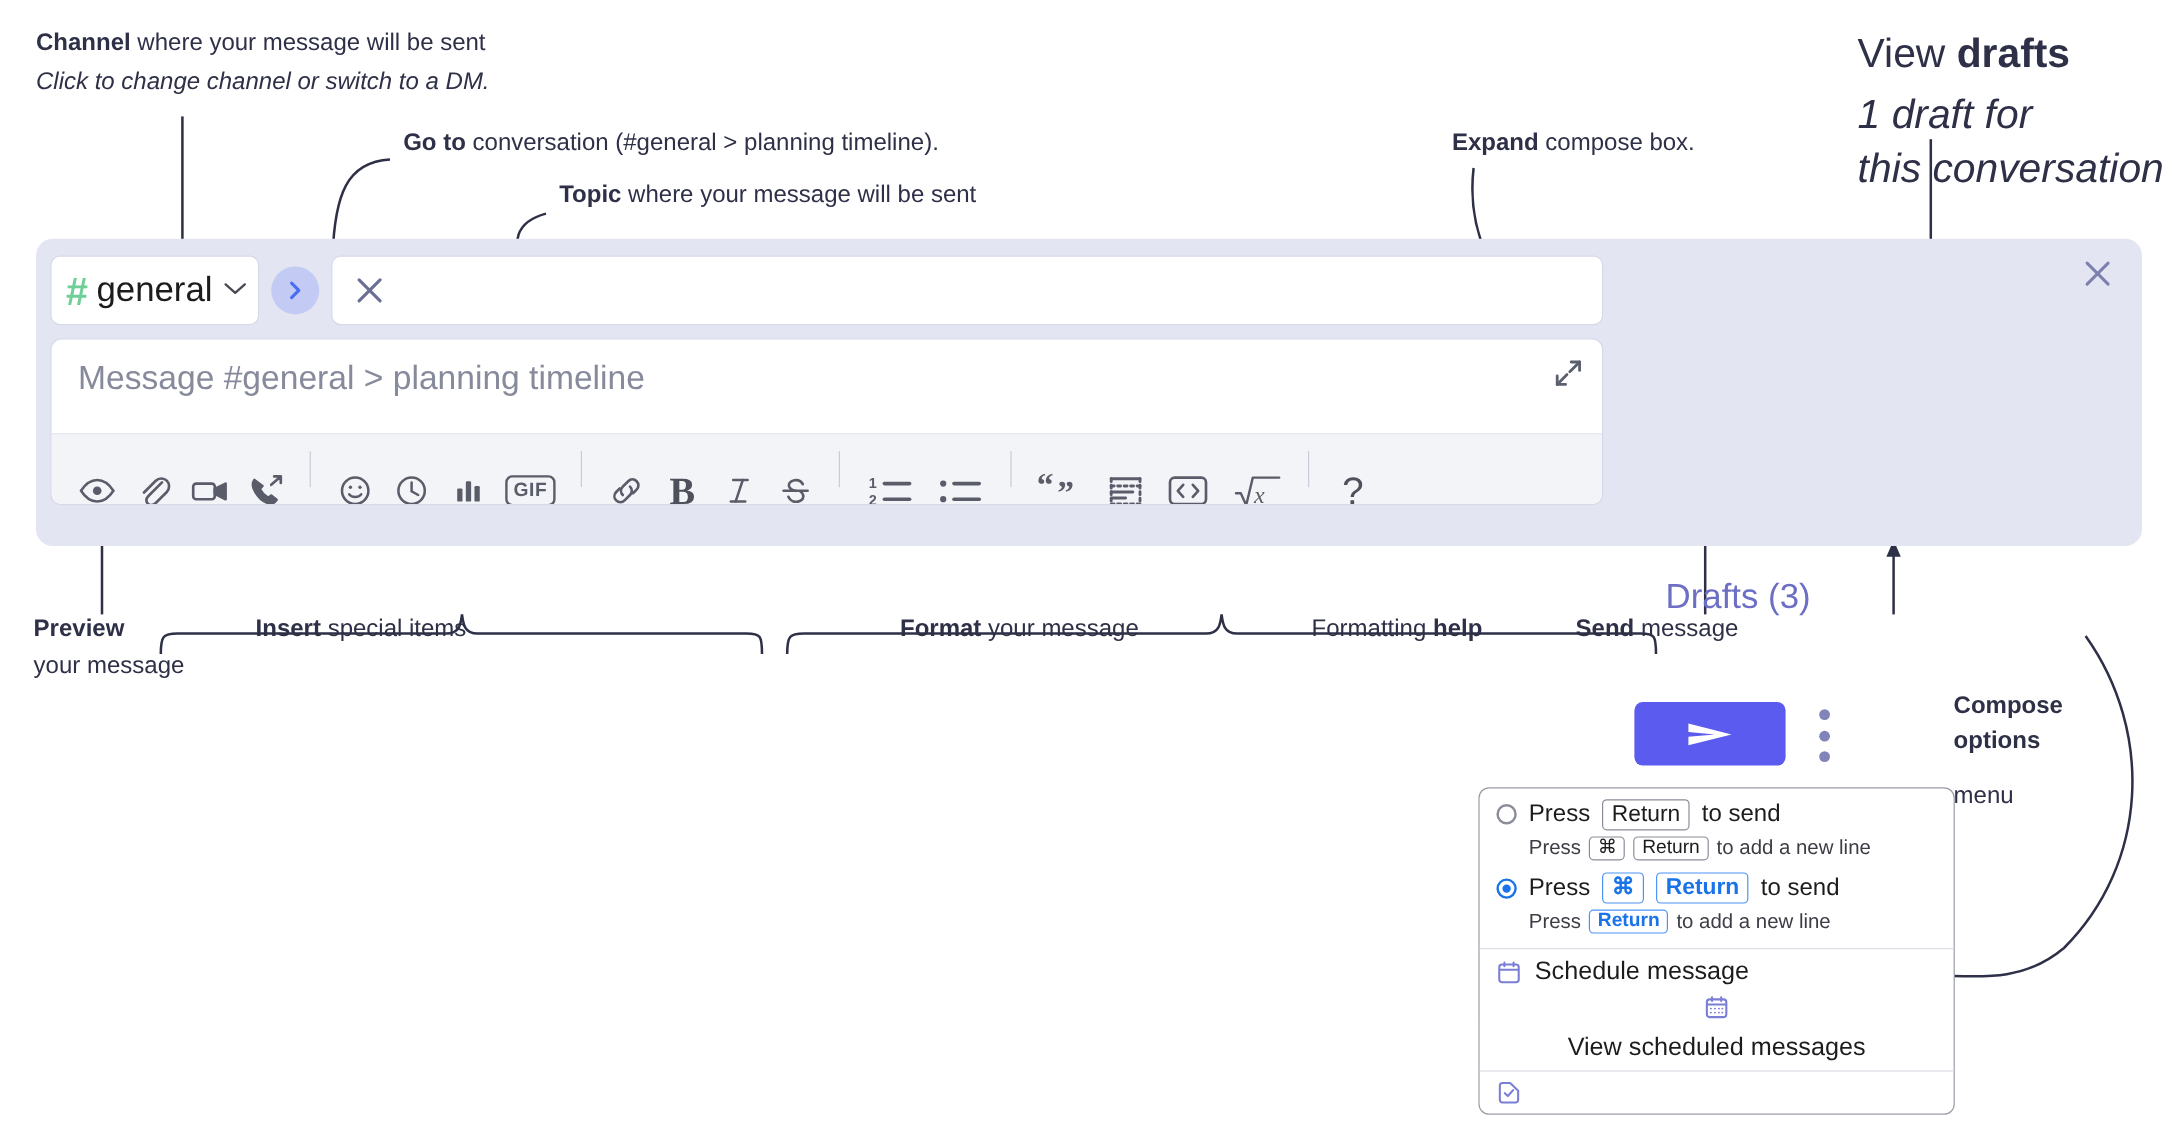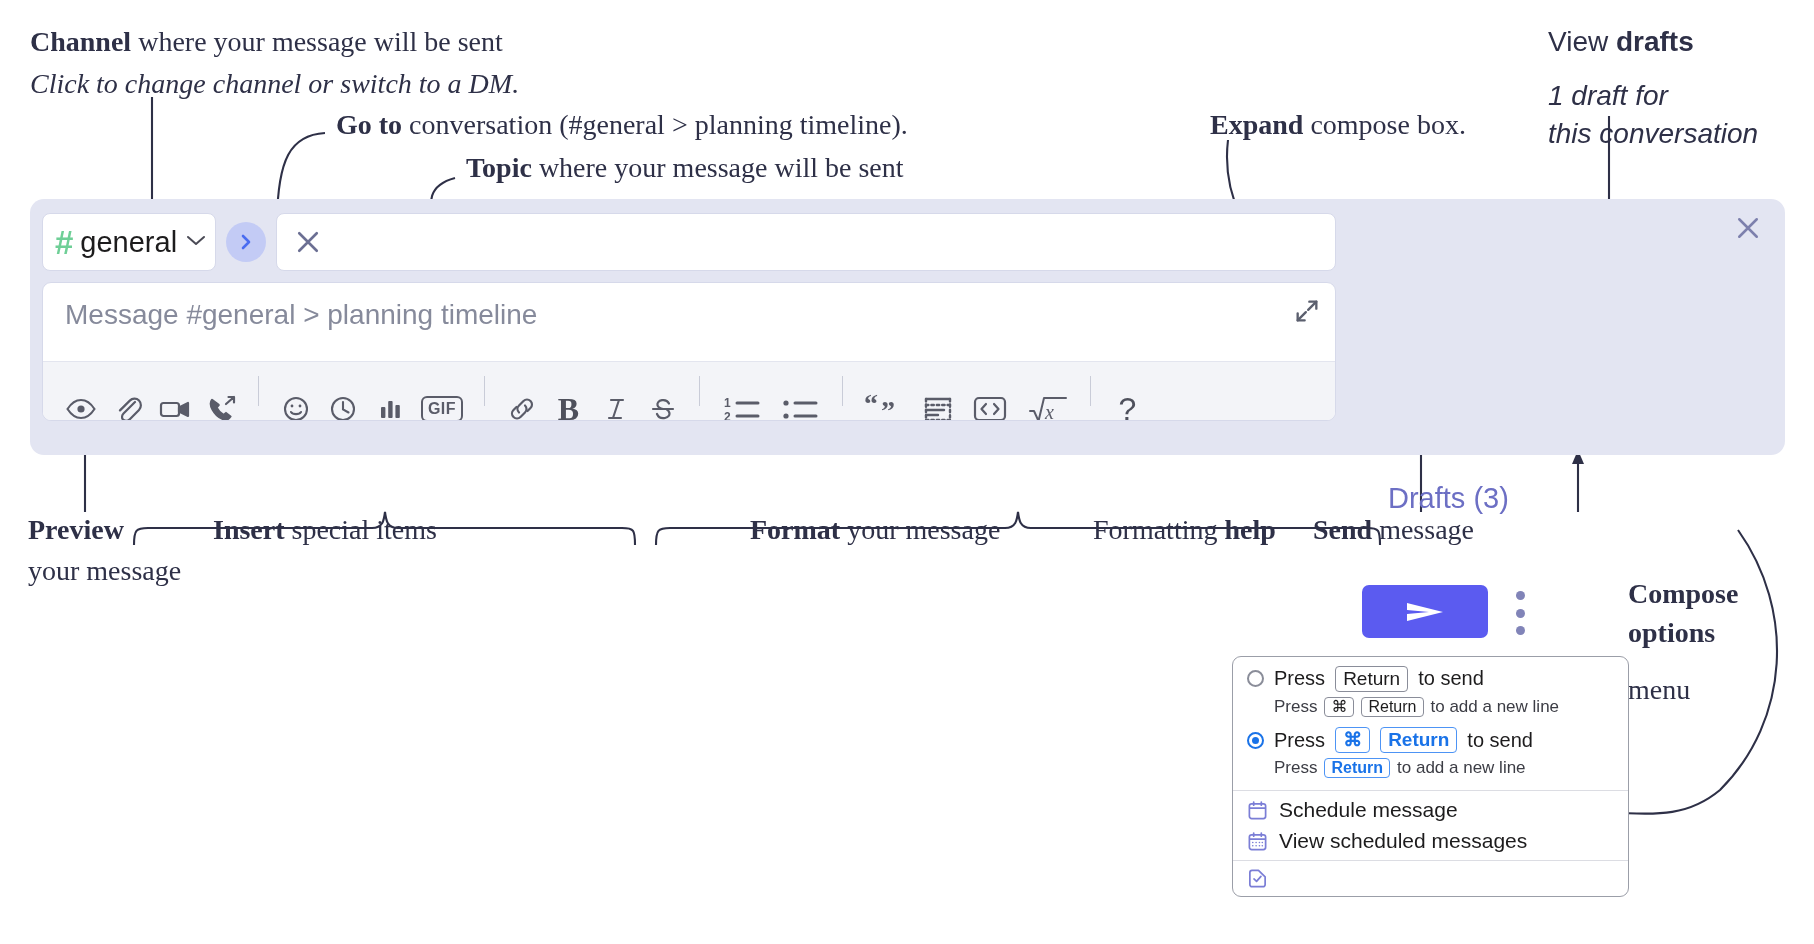--- a/index.html
+++ b/index.html
@@ -13,22 +13,22 @@
   }
   .ann{
     position:absolute;
     font-family:"Liberation Sans", sans-serif;
     color:#2e3047;
     line-height:1.28;
     white-space:nowrap;
   }
   .ann b{font-weight:700;}
   .ann i{font-style:italic;}
-  .ann-28{font-size:28px;font-family:Liberation Serif, serif;}
-  .ann-27{font-size:28px;}
+  .ann-28{font-size:20px;}
+  .ann-27{font-size:34px;}
 
   
   #lines{position:absolute;left:0;top:0;width:1814px;height:944px;pointer-events:none;}
 
   
   .compose{
     position:absolute;
     left:30px;top:199px;
     width:1755px;height:256px;
     background:#e3e5f2;
@@ -237,21 +237,21 @@
 <div class="ann ann-28" style="left:466px;top:150px;">
   <b>Topic</b><span> where your message will be sent</span>
 </div>
 
 <div class="ann ann-28" style="left:1210px;top:107px;">
   <b>Expand</b><span> compose box.</span>
 </div>
 
 <div class="ann ann-27" style="left:1548px;top:24px;">
   <div><span>View </span><b>drafts</b></div>
-  <div style="margin-top:18px;"><i>1 draft for</i></div>
+  <div style="margin-top:7px;"><i>1 draft for</i></div>
   <div style="margin-top:2px;"><i>this conversation</i></div>
 </div>
 
 <div class="ann ann-28" style="left:28px;top:512px;">
   <div><b>Preview</b></div>
   <div style="margin-top:5px;"><span>your message</span></div>
 </div>
 
 <div class="ann ann-28" style="left:213px;top:512px;">
   <b>Insert</b><span> special items</span>
@@ -532,21 +532,21 @@
     <span class="pico">
       <svg width="21" height="21" viewBox="0 0 22 22" fill="none" stroke="currentColor" stroke-width="1.8">
           <rect x="2.5" y="4" width="17" height="15.5" rx="2.4"></rect>
           <path d="M2.5 8.5 L19.5 8.5"></path>
           <path d="M7 2.2 L7 5.4 M15 2.2 L15 5.4" stroke-linecap="round"></path>
         </svg>
     </span>
     <span>Schedule message</span>
   </div>
 
-  <div class="pitem" style="padding-top:0;">
+  <div class="pitem" style="padding-top:0;flex-direction:column;">
     <span class="pico">
       <svg width="21" height="21" viewBox="0 0 22 22" fill="none" stroke="currentColor" stroke-width="1.8">
           <rect x="2.5" y="4" width="17" height="15.5" rx="2.4"></rect>
           <path d="M2.5 8.5 L19.5 8.5"></path>
           <path d="M7 2.2 L7 5.4 M15 2.2 L15 5.4" stroke-linecap="round"></path>
           <g stroke-width="1.6" stroke-linecap="round">
             <path d="M6 12 L6.1 12 M9.5 12 L9.6 12 M13 12 L13.1 12 M16 12 L16.1 12"></path>
             <path d="M6 15.5 L6.1 15.5 M9.5 15.5 L9.6 15.5 M13 15.5 L13.1 15.5 M16 15.5 L16.1 15.5"></path>
           </g>
         </svg>

